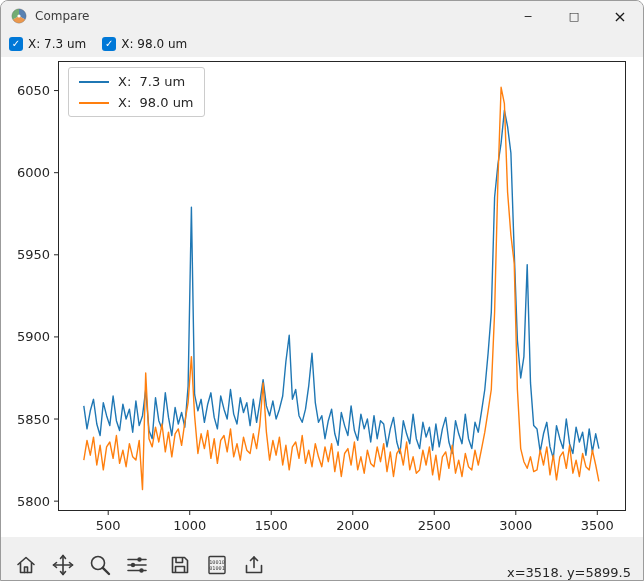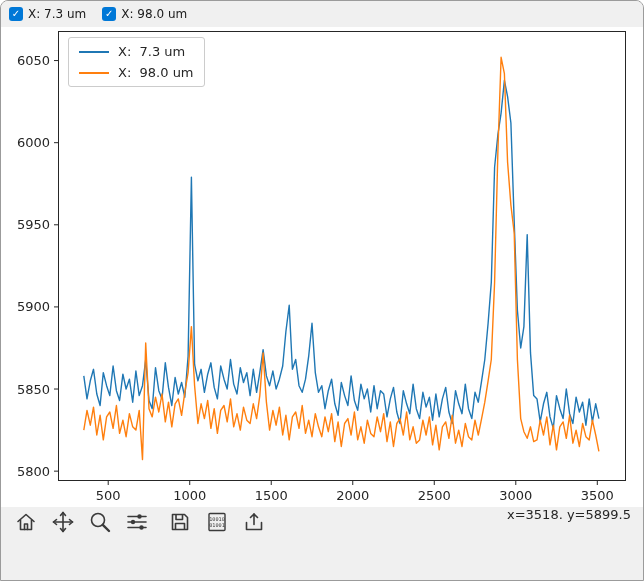--- a/index.html
+++ b/index.html
@@ -35,31 +35,46 @@
   #plot-svg { position: absolute; left: 0; top: 0; }
 
   .legend { position: absolute; left: 67px; top: 10px;
             background: rgba(255,255,255,0.9); border: 1px solid #cccccc; border-radius: 3px;
             padding: 6px 10px; display: flex; flex-direction: column; gap: 6px; }
   .legend-entry { display: flex; align-items: center; }
   .legend-swatch { width: 30px; height: 2px; flex: 0 0 auto; }
   .legend-label { margin-left: 9px; font-size: 13px; color: #262626; white-space: pre; }
 
   
-  .toolbar { height: 43px; background: #f0f0f0; display: flex; align-items: flex-start; padding: 0 10px; gap: 7px; position: relative; }
+  .toolbar { height: 43px; background: #f0f0f0; display: flex; align-items: flex-end; padding: 0 10px; gap: 7px; position: relative; }
   .tool-btn { width: 30px; height: 30px; display: flex; align-items: center; justify-content: center; color: #3a3a3a; border-radius: 3px; }
   .tool-btn svg { display: block; }
   .group-gap { margin-left: 6px; }
   .cursor-readout { position: absolute; right: 12px; font-size: 13px; color: #262626; }
 </style>
 </head>
 <body>
 
 <div class="window">
 
+  <div class="titlebar">
+    <svg class="app-icon" viewBox="0 0 16 16">
+      <circle cx="8" cy="8" r="7" fill="#ffffff" stroke="#9a9a9a" stroke-width="1"></circle>
+      <path d="M8 8 L8 1 A7 7 0 0 1 14.06 11.5 Z" fill="#3b6ba5" opacity="0.85"></path>
+      <path d="M8 8 L14.06 11.5 A7 7 0 0 1 1.94 11.5 Z" fill="#e8862e" opacity="0.85"></path>
+      <path d="M8 8 L1.94 11.5 A7 7 0 0 1 8 1 Z" fill="#5a9e5a" opacity="0.85"></path>
+      <circle cx="8" cy="8" r="1.6" fill="#ffffff"></circle>
+    </svg>
+    <span class="title-text">Compare</span>
+    <div class="win-buttons">
+      <div class="win-btn minimize">─</div>
+      <div class="win-btn maximize">□</div>
+      <div class="win-btn close">×</div>
+    </div>
+  </div>
 
   <div class="checkbox-row">
     <div class="checkbox-item">
       <span class="checkbox-box" style="background: rgb(0, 120, 215);">✓</span>
       <span>X: 7.3 um</span>
     </div>
     <div class="checkbox-item">
       <span class="checkbox-box" style="background: rgb(0, 120, 215);">✓</span>
       <span>X: 98.0 um</span>
     </div>

